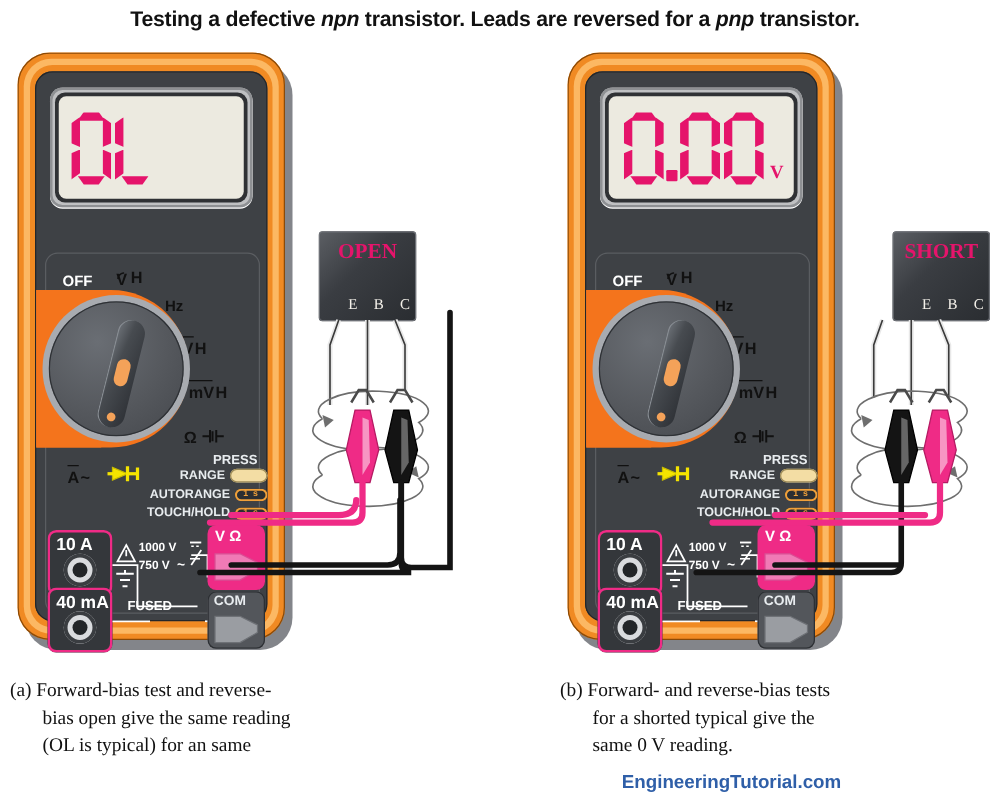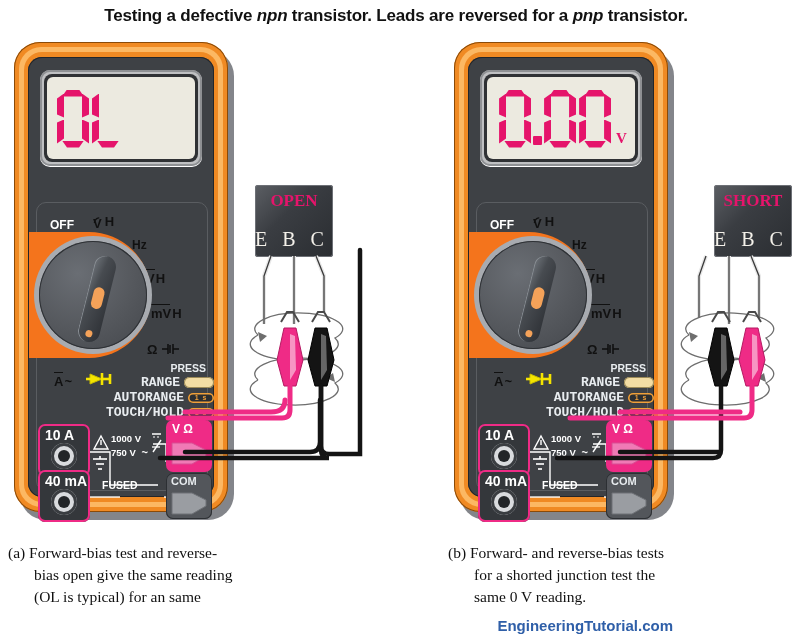--- a/index.html
+++ b/index.html
@@ -124,21 +124,21 @@
   
   .diode{position:absolute;left:72px;top:330px;width:38px;height:14px;}
 
   
   .press{
     position:absolute;right:18px;font-family:"Liberation Sans",sans-serif;
     font-size:10.5px;font-weight:bold;color:#e8ecef;text-align:right;
   }
   .p0{top:320px;right:22px;}
   .prow{position:absolute;right:14px;display:flex;align-items:center;justify-content:flex-end;gap:4px;}
-  .prow span{font-family:Liberation Mono, monospace;font-size:13px;font-weight:bold;color:#e8ecef;}
+  .prow span{font-family:Liberation Sans, sans-serif;font-size:10px;font-weight:bold;color:#e8ecef;}
   .pill{width:30px;height:11px;border-radius:6px;background:#f3dda4;box-shadow:inset 0 0 0 1px #9d8b58;}
   .pill.sm{width:26px;height:10px;background:#2b2e32;box-shadow:inset 0 0 0 1.6px #f0a03a;
            display:flex;align-items:center;justify-content:center;}
   .pill.sm i{font-style:normal;color:#f0a03a;font-size:7px;font-family:"Liberation Sans",sans-serif;font-weight:bold;letter-spacing:1px;}
 
   
   .jack-box{
     position:absolute;width:52px;height:52px;border-radius:7px;
     background:#34373b;box-shadow:inset 0 0 0 2px #ef2b86;
   }
@@ -173,22 +173,22 @@
 
   
   .trans{position:absolute;width:78px;height:72px;border-radius:3px;
     background:linear-gradient(135deg,#5c5f64 0%,#3a3d42 40%,#2a2d31 100%);
     box-shadow:inset 0 0 0 1px #6d7076;}
   .trans .state{
     position:absolute;left:0;top:6px;width:100%;text-align:center;
     font-family:"Liberation Serif",serif;font-size:17px;font-weight:bold;color:#e5146b;
   }
   .trans .ebc{
-    position:absolute;left:0;bottom:6px;width:100%;text-align:left;
-    font-family:"Liberation Serif",serif;font-size:20px;color:#f4f1ea;letter-spacing:5px;
+    position:absolute;left:0;bottom:6px;width:100%;text-align:right;
+    font-family:"Liberation Serif",serif;font-size:12px;color:#f4f1ea;letter-spacing:5px;
   }
 
   
   .cap-block{position:absolute;font-family:"Liberation Serif",serif;font-size:15.5px;color:#111;line-height:22px;}
   .cap-block .ln{display:block;}
   .cap-block .ind{padding-left:26px;}
   .watermark{
     position:absolute;right:10px;bottom:6px;
     font-family:"Liberation Sans",sans-serif;font-size:15px;font-weight:bold;color:#2f5fa8;
   }
@@ -596,19 +596,19 @@
     </span>
     <span class="ln ind">bias open give the same reading</span>
     <span class="ln ind">(OL is typical) for an same</span>
   </div>
 
   <div class="cap-block" style="left:448px;top:542px;width:340px;">
     <span class="ln">
       <span>(b)</span>
       <span>Forward- and reverse-bias tests</span>
     </span>
-    <span class="ln ind">for a shorted junction test the</span>
+    <span class="ln ind">for a shorted typical give the</span>
     <span class="ln ind">same 0 V reading.</span>
   </div>
 
   <div class="watermark">EngineeringTutorial.com</div>
 
 </div>
 
 </body></html>

